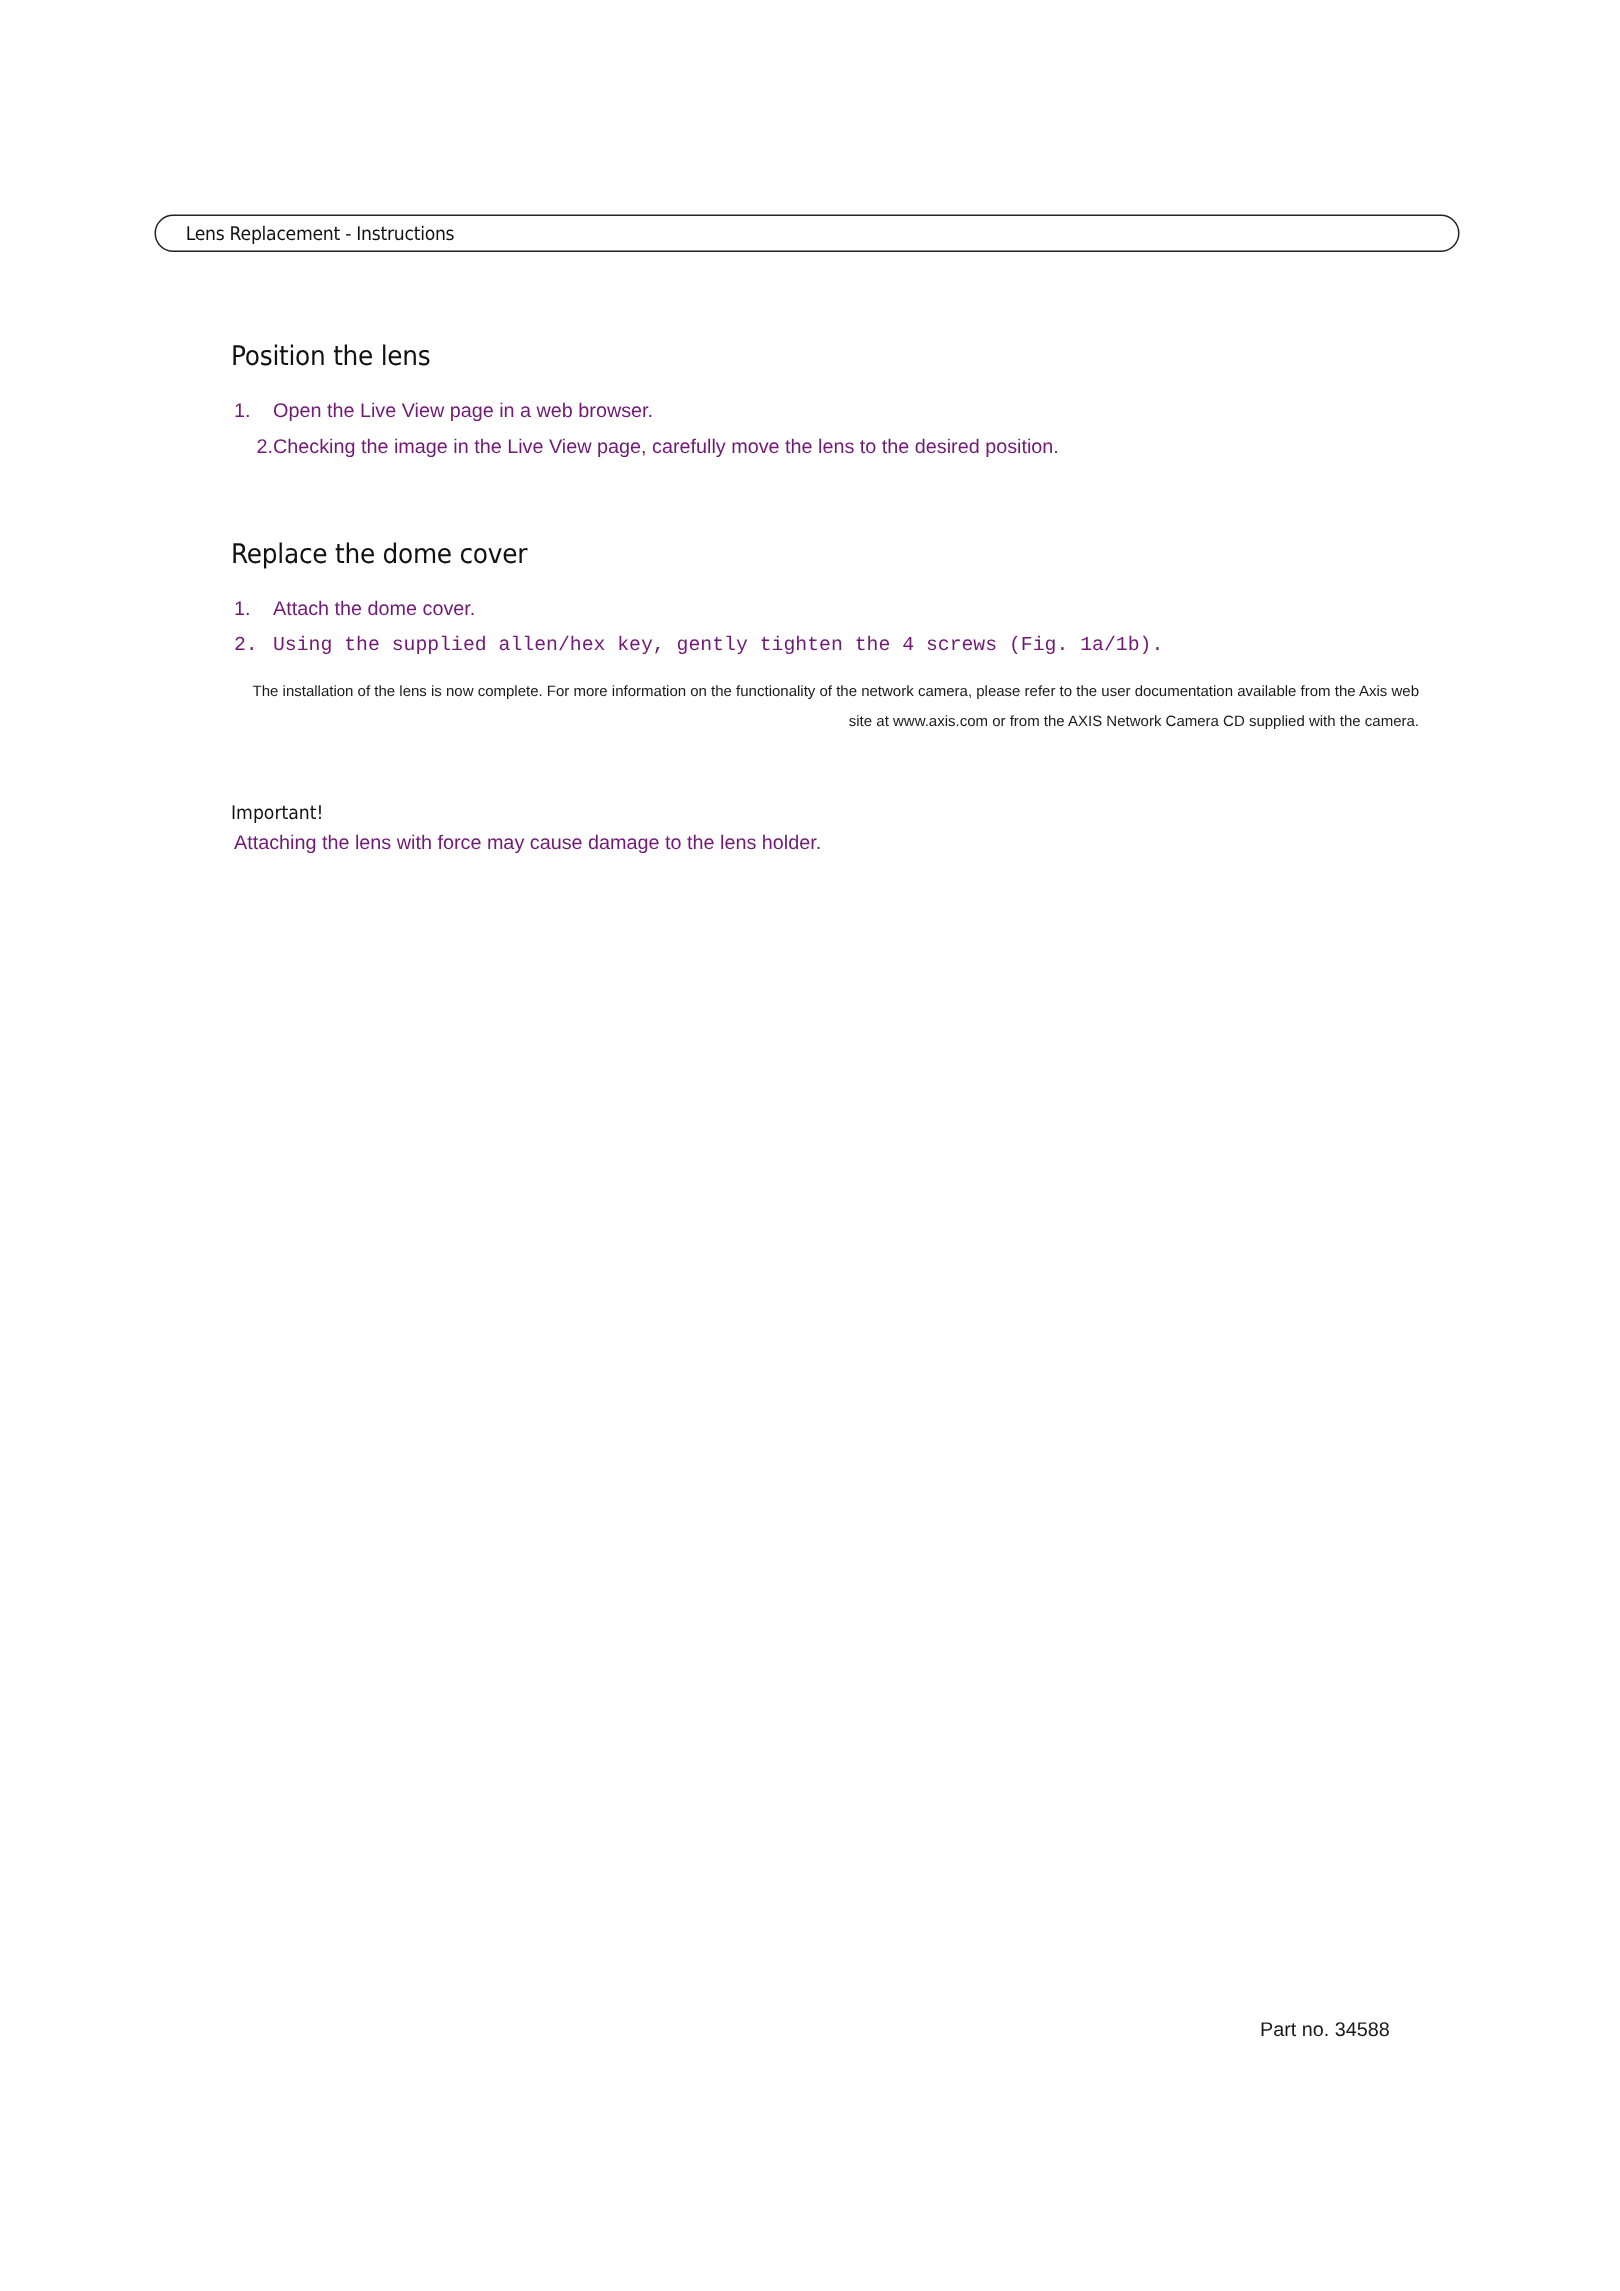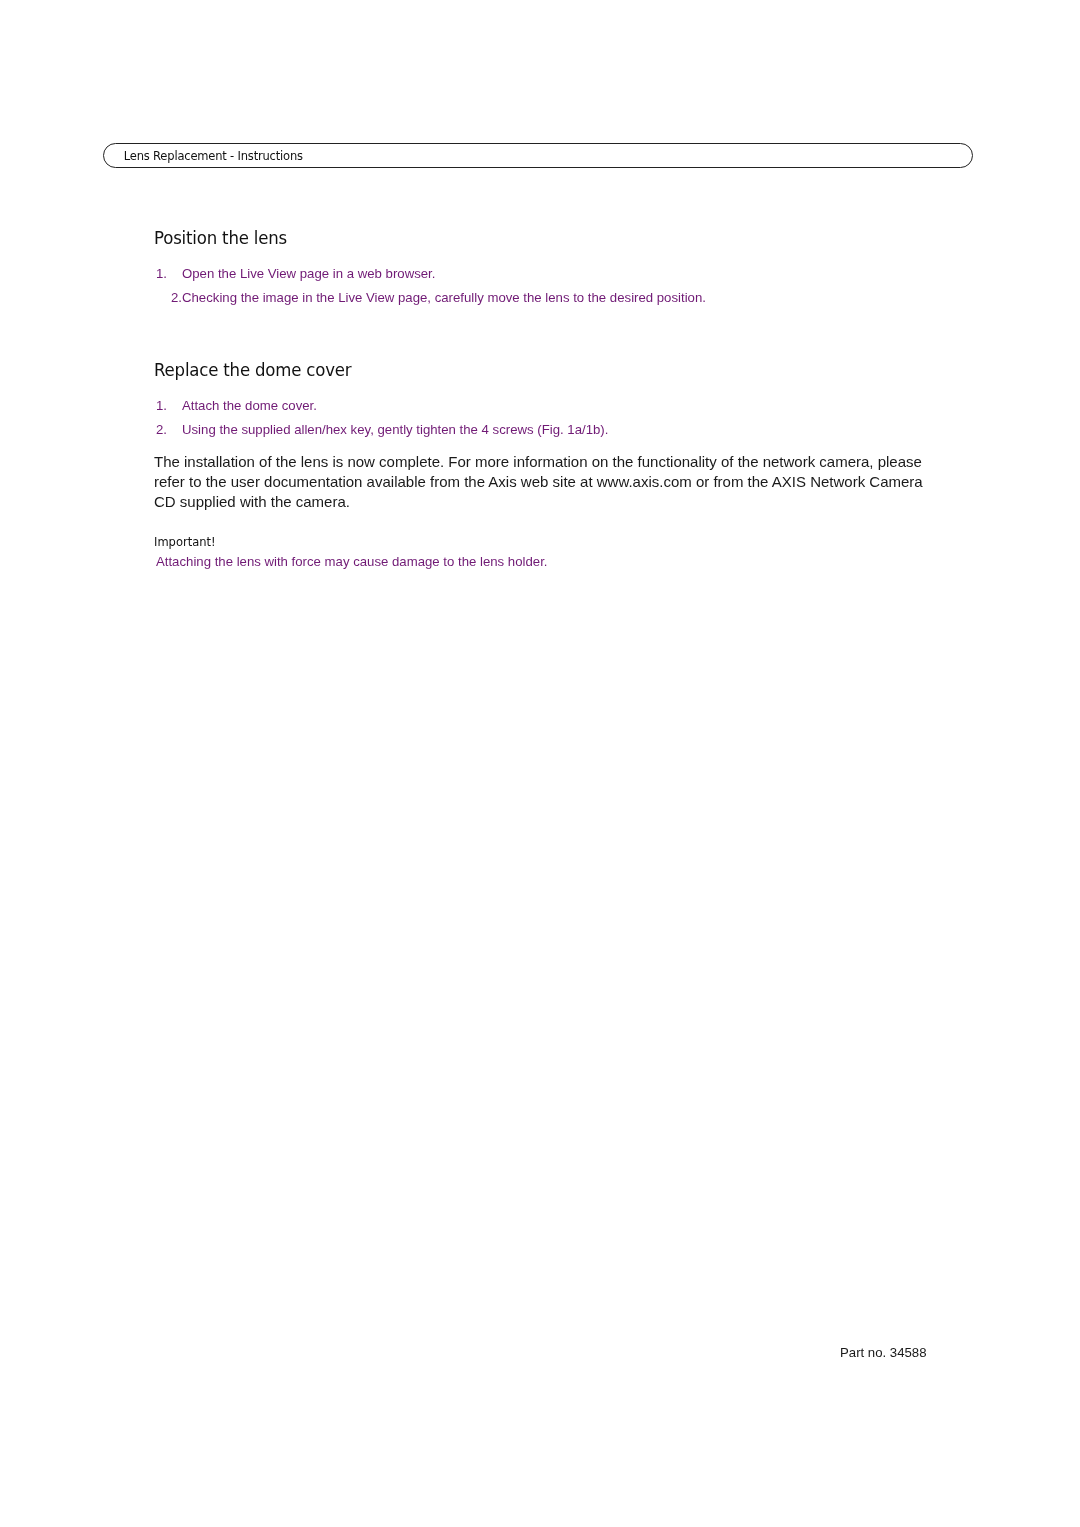--- a/index.html
+++ b/index.html
@@ -60,25 +60,26 @@
       line-height: 16px;
       white-space: nowrap;
       color: #701a75;
     }
     .step-num {
       display: inline-block;
       width: 26px;
     }
     .para {
       position: absolute;
-      left: 0;
+      left: 12px;
       width: 780px;
-      font-size: 15px;
+      font-size: 10px;
       line-height: 20px;
       color: #1a1a1a;
+      text-align: right;
     }
     .important-label {
       position: absolute;
       left: 0;
       font-family: "DejaVu Sans", sans-serif;
       font-size: 12.5px;
       color: #111;
       transform-origin: left center;
       transform: scaleX(0.92);
       white-space: nowrap;
@@ -109,21 +110,21 @@
   </div>
   <div class="step" style="top:290px;text-align:right;">
     <span class="step-num">2.</span><span>Checking the image in the Live View page, carefully move the lens to the desired position.</span>
   </div>
 
   <div class="section-title" style="top:359px;">Replace the dome cover</div>
 
   <div class="step" style="top:398px;">
     <span class="step-num">1.</span><span>Attach the dome cover.</span>
   </div>
-  <div class="step" style="top:422px;">
+  <div class="step" style="top:422px;font-family:Liberation Mono, monospace;">
     <span class="step-num">2.</span><span>Using the supplied allen/hex key, gently tighten the 4 screws (Fig. 1a/1b).</span>
   </div>
 
   <div class="para" style="top:452px;">The installation of the lens is now complete. For more information on the functionality of the network camera, please refer to the user documentation available from the Axis web site at www.axis.com or from the AXIS Network Camera CD supplied with the camera.</div>
 
   <div class="important-label" style="top:534px;">Important!</div>
   <div class="step" style="top:554px;">Attaching the lens with force may cause damage to the lens holder.</div>
 
 </div>
 

